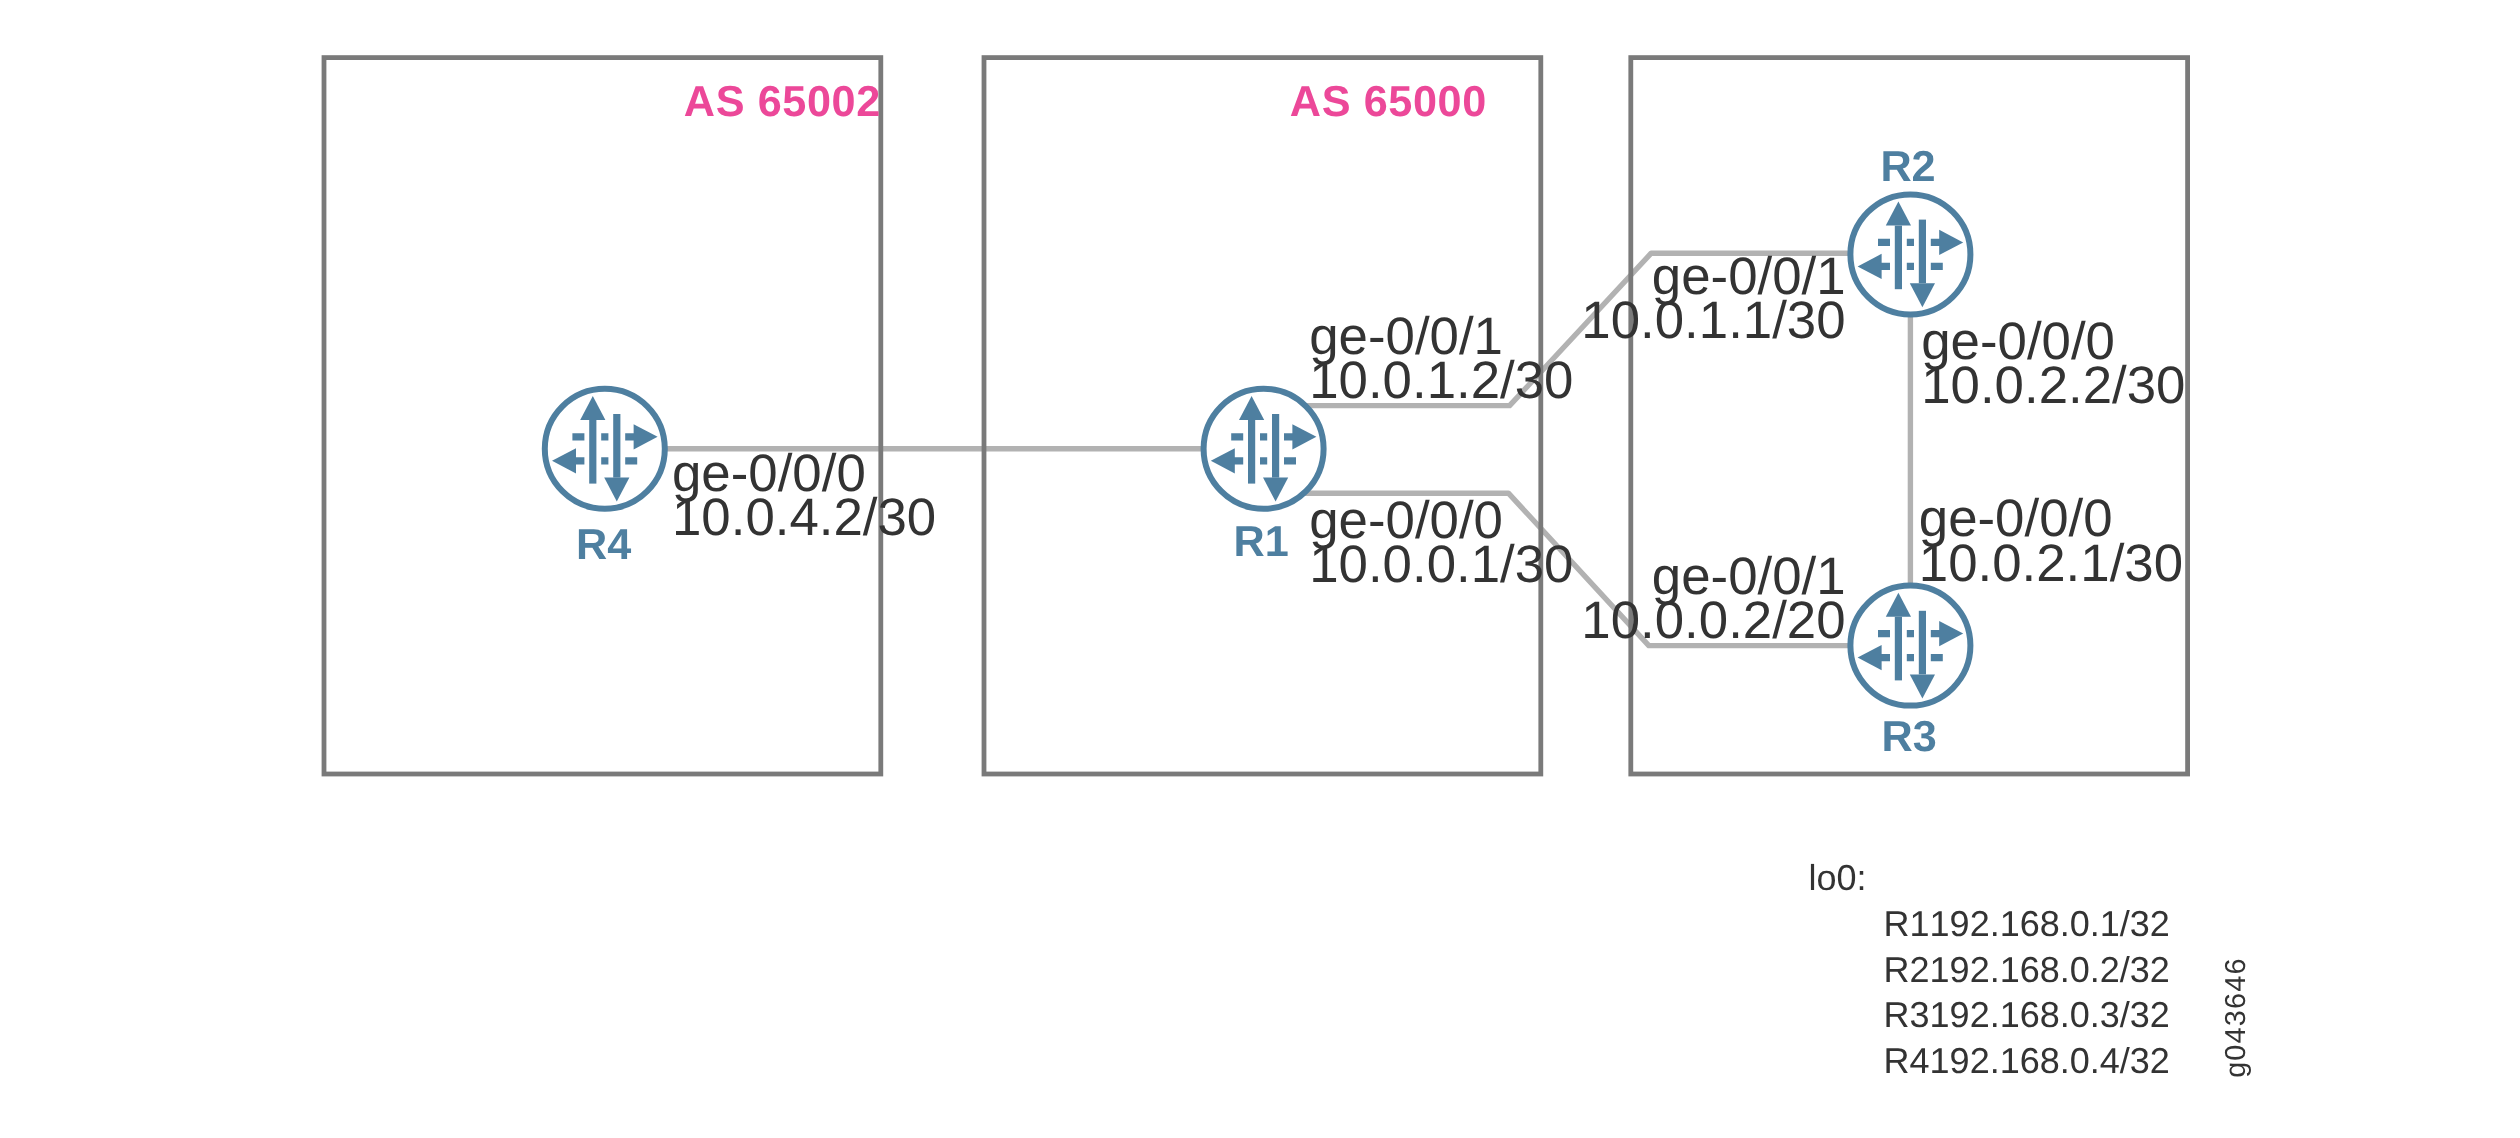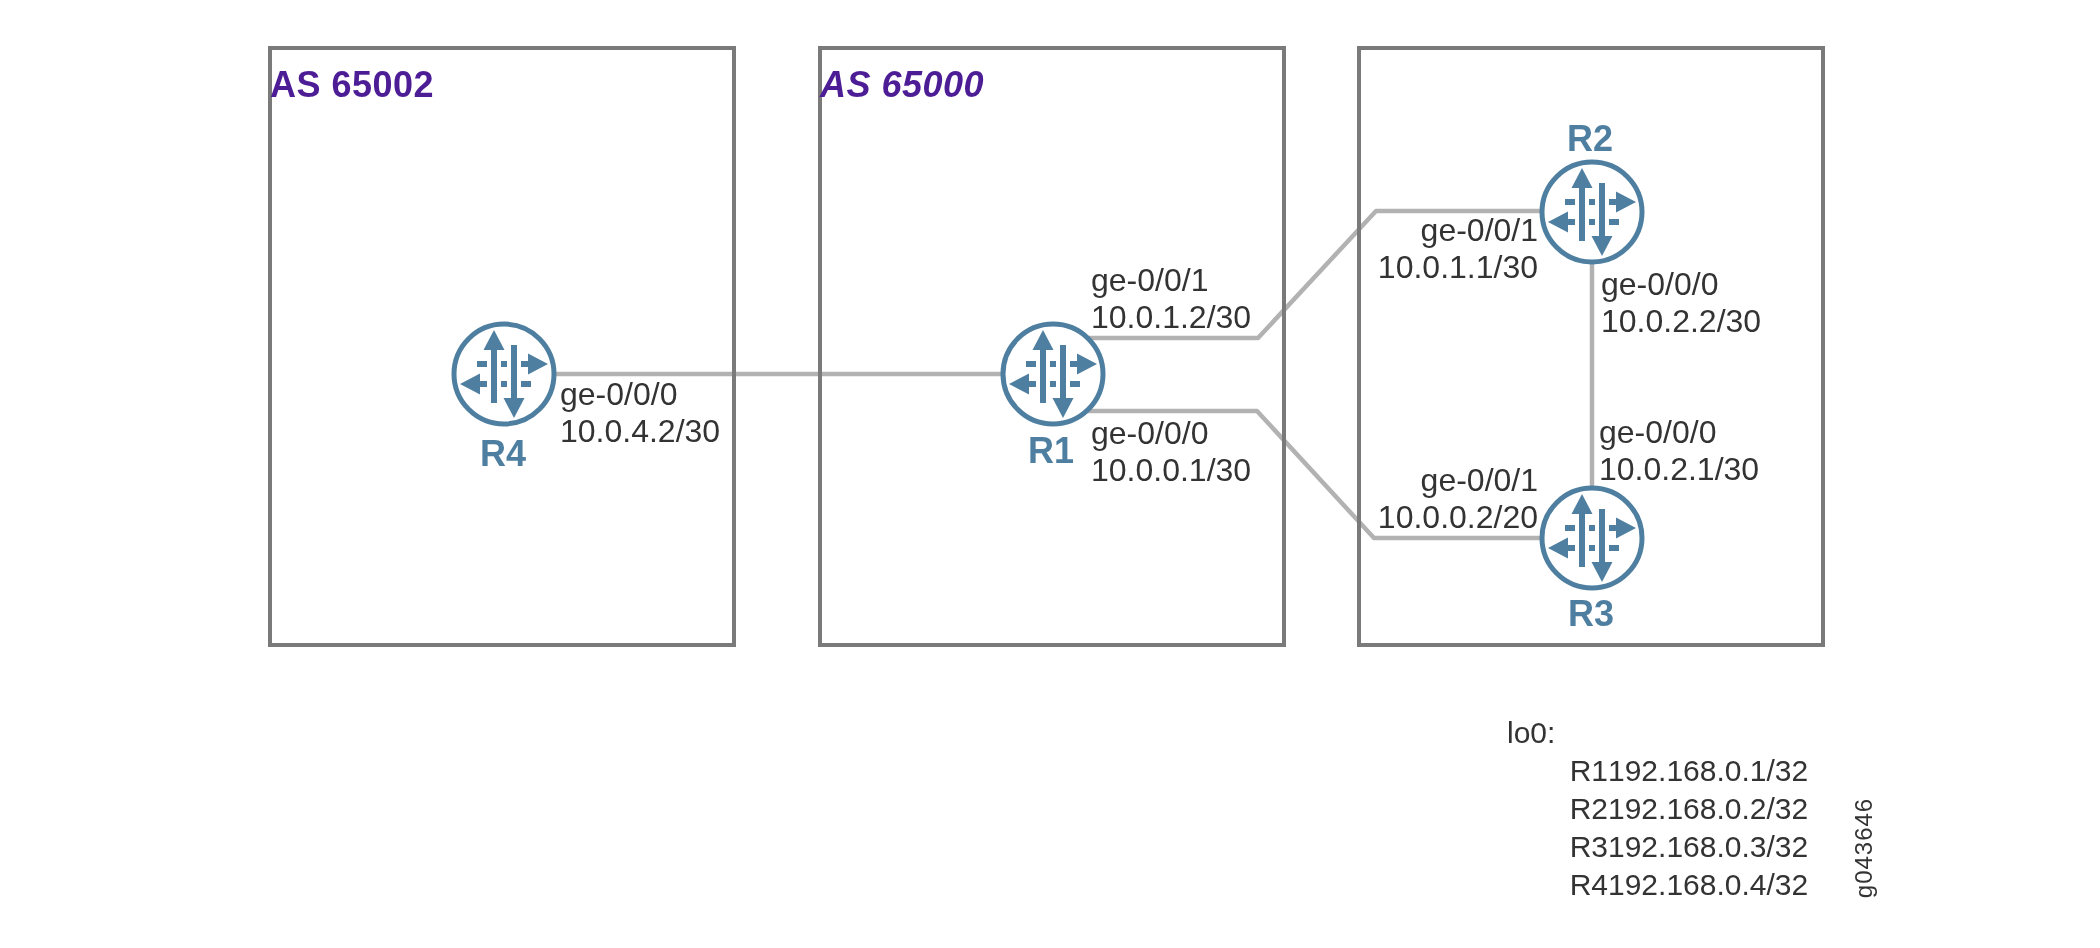--- a/index.html
+++ b/index.html
@@ -3,29 +3,29 @@
 <meta charset="utf-8">
 <style>
   html,body { margin:0; padding:0; background:#ffffff; }
   .canvas {
     position:relative; width:2100px; height:948px; background:#fff;
     font-family:"Liberation Sans", sans-serif; overflow:hidden;
   }
   svg.layer { position:absolute; left:0; top:0; }
 
   .as-title {
-    position:absolute; top:64px; text-align:left;
-    font-size:36px; font-weight:600; letter-spacing:.5px; color:#4c1d95;
+    position:absolute; top:64px; text-align:right;
+    font-size:36px; font-weight:600; letter-spacing:.5px; color:#ec4899;
   }
   .as-title.b1 { left:270px; width:464px; }
-  .as-title.b2 { left:820px; width:464px;font-style:italic; }
+  .as-title.b2 { left:775px; width:464px; }
   .as-title.b3 { left:1359px; width:464px; }
 
   .iflabel {
-    position:absolute; font-size:32px; line-height:37px;
+    position:absolute; font-size:44px; line-height:37px;
     color:#333333; white-space:nowrap;
   }
   .iflabel span { display:block; }
   .iflabel.ra { text-align:right; }
 
   .rname {
     position:absolute; transform:translateX(-50%);
     font-size:36px; font-weight:600; color:#4E7FA0; white-space:nowrap;
   }
 

